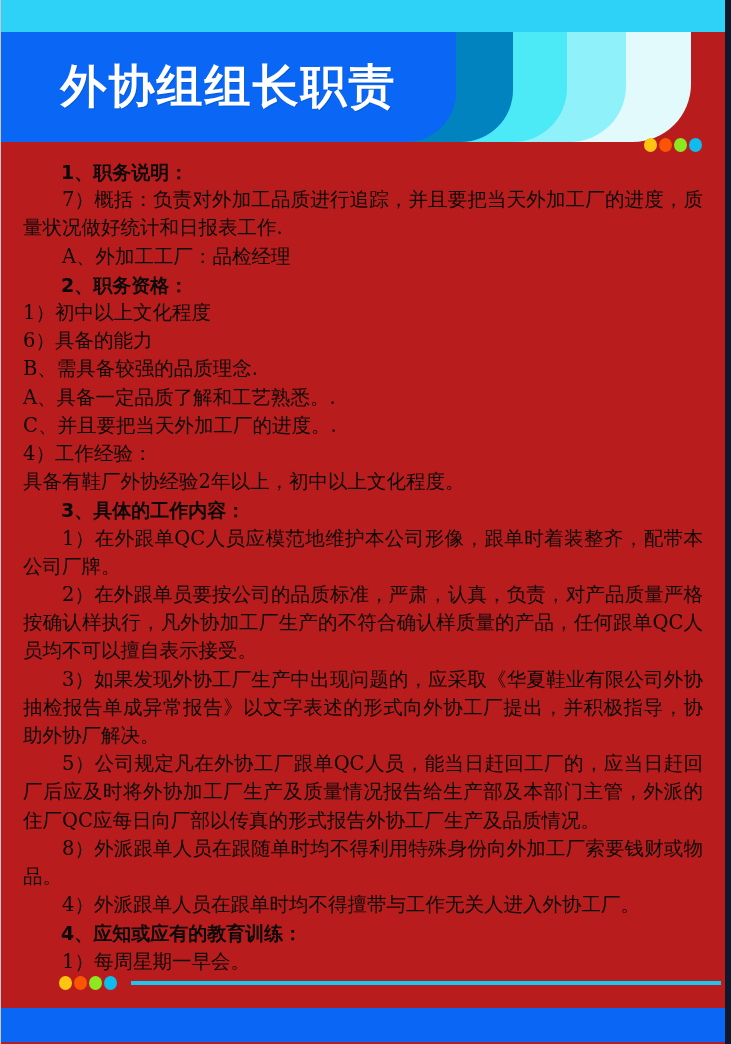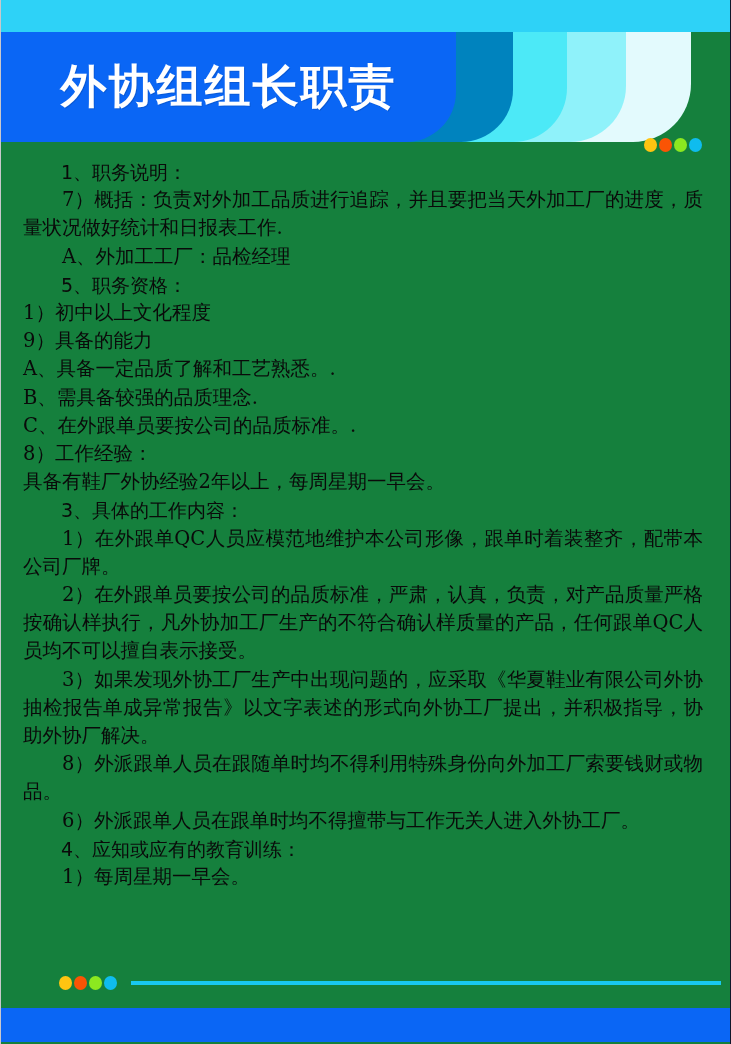--- a/index.html
+++ b/index.html
@@ -7,25 +7,25 @@
     padding: 0;
     background: #ffffff;
   }
   body {
     font-family: "DejaVu Serif", "Liberation Serif", serif;
   }
   .page {
     position: relative;
     width: 731px;
     height: 1044px;
-    background: #15803d;
+    background: #b91c1c;
     overflow: hidden;
     box-sizing: border-box;
     border-left: 1px solid #c8c8cc;
-    border-right: 1px solid #0f172a;
+    border-right: 6px solid #0f172a;
   }
 
   
   .header {
     position: absolute;
     left: 0;
     top: 0;
     width: 731px;
     height: 142px;
   }
@@ -93,21 +93,21 @@
     text-align: justify;
     text-justify: inter-ideograph;
   }
   .content p {
     margin: 0;
     padding: 0;
   }
   .p-indent { text-indent: 2em; }
   .p-flat   { text-indent: 0; }
   .p-head {
-    font-weight: normal;
+    font-weight: bold;
     text-indent: 2em;
     font-family: "DejaVu Sans", "Liberation Sans", sans-serif;
     font-size: 19px;
   }
 
   
   .footer-line {
     position: absolute;
     left: 130px;
     top: 981px;
@@ -143,34 +143,35 @@
       <span class="dot" style="background: rgb(255, 196, 17);"></span>
       <span class="dot" style="background: rgb(250, 84, 5);"></span>
       <span class="dot" style="background: rgb(140, 232, 32);"></span>
       <span class="dot" style="background: rgb(15, 188, 238);"></span>
     </div>
 
   <div class="content">
       <p class="p-head">1、职务说明：</p>
       <p class="p-indent">7）概括：负责对外加工品质进行追踪，并且要把当天外加工厂的进度，质量状况做好统计和日报表工作.</p>
       <p class="p-indent">A、外加工工厂：品检经理</p>
-      <p class="p-head">5、职务资格：</p>
+      <p class="p-head">2、职务资格：</p>
       <p class="p-flat">1）初中以上文化程度</p>
-      <p class="p-flat">9）具备的能力</p>
+      <p class="p-flat">6）具备的能力</p>
+      <p class="p-flat">B、需具备较强的品质理念.</p>
       <p class="p-flat">A、具备一定品质了解和工艺熟悉。.</p>
-      <p class="p-flat">B、需具备较强的品质理念.</p>
-      <p class="p-flat">C、在外跟单员要按公司的品质标准。.</p>
-      <p class="p-flat">8）工作经验：</p>
-      <p class="p-flat">具备有鞋厂外协经验2年以上，每周星期一早会。</p>
+      <p class="p-flat">C、并且要把当天外加工厂的进度。.</p>
+      <p class="p-flat">4）工作经验：</p>
+      <p class="p-flat">具备有鞋厂外协经验2年以上，初中以上文化程度。</p>
       <p class="p-head">3、具体的工作内容：</p>
       <p class="p-indent">1）在外跟单QC人员应模范地维护本公司形像，跟单时着装整齐，配带本公司厂牌。</p>
       <p class="p-indent">2）在外跟单员要按公司的品质标准，严肃，认真，负责，对产品质量严格按确认样执行，凡外协加工厂生产的不符合确认样质量的产品，任何跟单QC人员均不可以擅自表示接受。</p>
       <p class="p-indent">3）如果发现外协工厂生产中出现问题的，应采取《华夏鞋业有限公司外协抽检报告单成异常报告》以文字表述的形式向外协工厂提出，并积极指导，协助外协厂解决。</p>
+      <p class="p-indent">5）公司规定凡在外协工厂跟单QC人员，能当日赶回工厂的，应当日赶回厂后应及时将外协加工厂生产及质量情况报告给生产部及本部门主管，外派的住厂QC应每日向厂部以传真的形式报告外协工厂生产及品质情况。</p>
       <p class="p-indent">8）外派跟单人员在跟随单时均不得利用特殊身份向外加工厂索要钱财或物品。</p>
-      <p class="p-indent">6）外派跟单人员在跟单时均不得擅带与工作无关人进入外协工厂。</p>
+      <p class="p-indent">4）外派跟单人员在跟单时均不得擅带与工作无关人进入外协工厂。</p>
       <p class="p-head">4、应知或应有的教育训练：</p>
       <p class="p-indent">1）每周星期一早会。</p>
     </div>
 
   <div class="dots dots-footer">
       <span class="dot" style="background: rgb(255, 196, 17);"></span>
       <span class="dot" style="background: rgb(250, 84, 5);"></span>
       <span class="dot" style="background: rgb(140, 232, 32);"></span>
       <span class="dot" style="background: rgb(15, 188, 238);"></span>
     </div>

